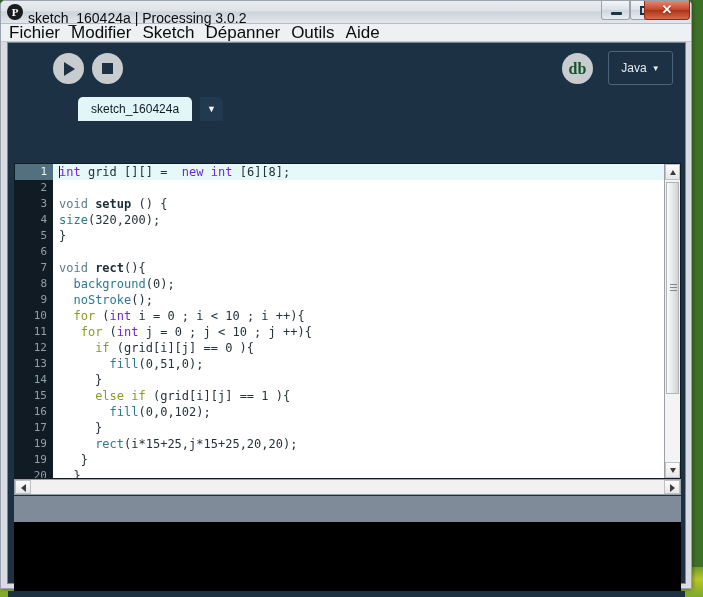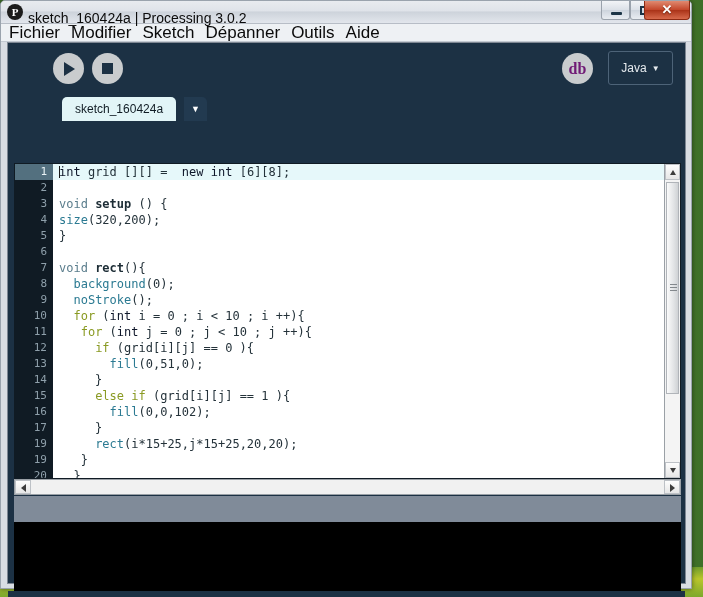--- a/index.html
+++ b/index.html
@@ -120,37 +120,37 @@
     width: 11px; height: 11px; background: #1c3144;
   }
   #debug-button {
     position: absolute; right: 92px; top: 10px;
     width: 31px; height: 31px; border-radius: 50%;
     background: #c9ccce; cursor: pointer;
   }
   #debug-button .bug {
     position: absolute; left: 0; right: 0; top: 0;
     line-height: 31px; text-align: center;
-    font-size: 16px; font-weight: bold; color: #701a75;
+    font-size: 16px; font-weight: bold; color: #14532d;
     font-family: "Liberation Serif", serif;
   }
   #mode-selector {
     position: absolute; right: 12px; top: 8px;
     width: 65px; height: 34px;
     border: 1px solid #4d6378; border-radius: 3px;
     color: #e6ebef; font-size: 12px;
     display: flex; align-items: center; justify-content: center;
     gap: 5px; cursor: pointer; box-sizing: border-box;
   }
   #mode-selector .caret { font-size: 8px; }
 
   
   #tabstrip {
     position: relative; height: 26px; background: #1c3144;
-    box-sizing: border-box;
+    box-sizing: border-box; margin-left: 16px;
   }
   #sketch-tab {
     position: absolute; left: 54px; top: 2px;
     height: 24px; padding: 0 13px;
     background: #e2f5f7; color: #101c24;
     font-size: 12px; line-height: 24px;
     border-radius: 5px 5px 0 0;
     cursor: pointer; white-space: nowrap;
     box-sizing: border-box;
   }
@@ -200,21 +200,21 @@
   .ctext {
     flex: 1;
     font-family: "DejaVu Sans Mono", monospace;
     font-size: 12px;
     line-height: 16px;
     color: #24323a;
     white-space: pre;
     padding-left: 6px;
     box-sizing: border-box;
   }
-  .k-key  { color: #0f172a; }        
+  .k-key  { color: #6d28d9; }        
   .k-void { color: #5a7d8c; text-align: right; }        
   .k-fn   { color: #1d2d36; font-weight: bold; } 
   .k-blt  { color: #2b7a92; }        
   .k-ctl  { color: #8a9a23; }        
   .cursor {
     display: inline-block; width: 1px; height: 12px;
     background: #1a1a1a; vertical-align: -2px;
     margin-right: -1px;
   }
 

